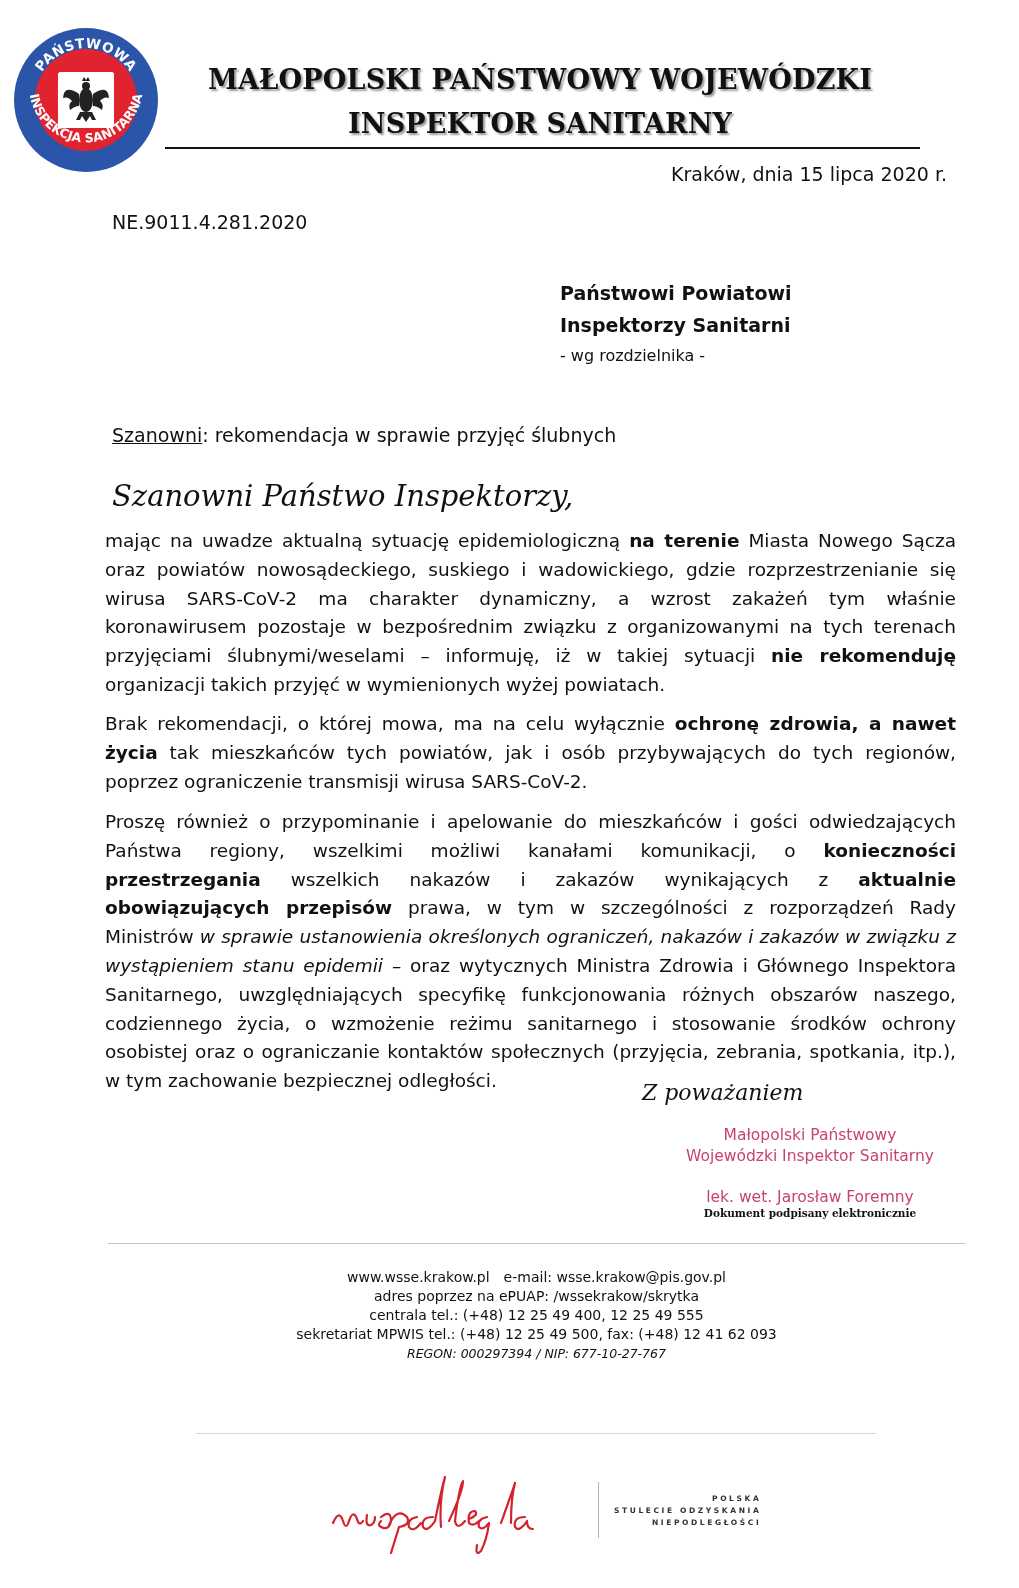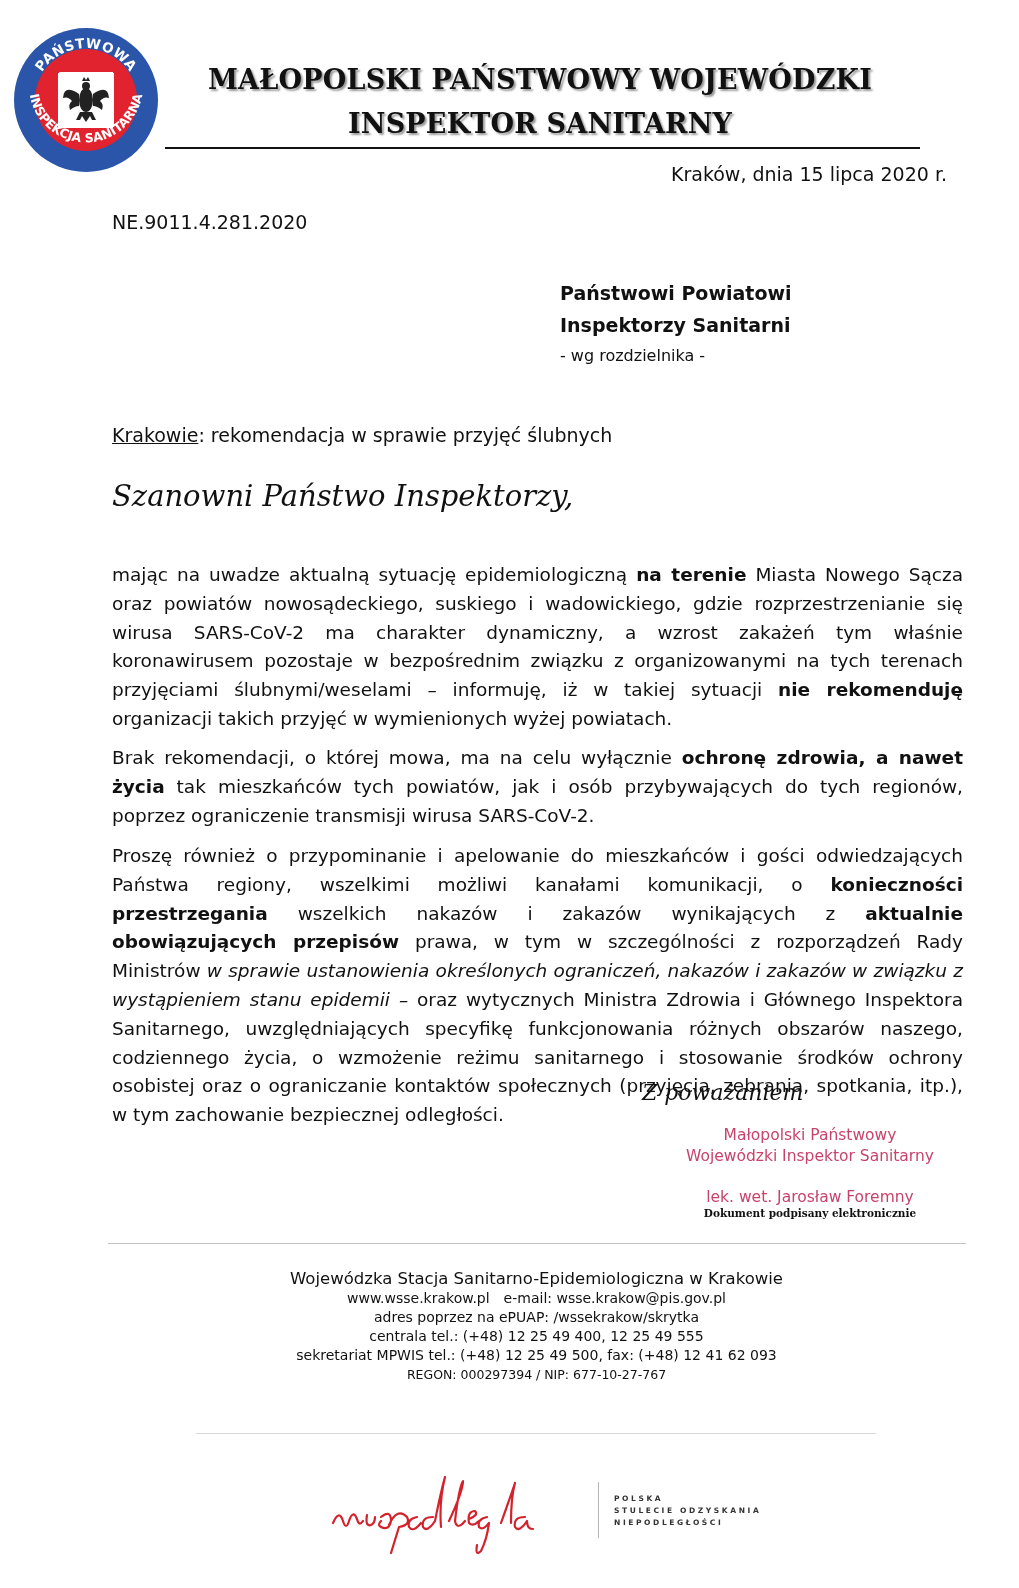--- a/index.html
+++ b/index.html
@@ -26,22 +26,22 @@
   .subject { position: absolute; left: 112px; top: 424px; font-size: 19px; }
   .subject .label { text-decoration: underline; }
   .subject .text { }
 
   .salutation {
     position: absolute; left: 112px; top: 479px;
     font-family: "DejaVu Serif", serif; font-style: italic; font-size: 29px;
   }
 
   .body-text {
-    position: absolute; left: 112px; width: 851px;
-    font-size: 18.5px; line-height: 28.8px; text-align: justify; margin-top: 34px;
+    position: absolute; left: 105px; width: 851px;
+    font-size: 18.5px; line-height: 28.8px; text-align: justify;
   }
   .p1 { top: 527px; }
   .p2 { top: 710px; }
   .p3 { top: 808px; }
   .body-text b { font-weight: bold; }
   .body-text i { font-style: italic; }
 
   .closing {
     position: absolute; left: 642px; top: 1080px;
     font-family: "DejaVu Serif", serif; font-style: italic; font-size: 22px;
@@ -61,21 +61,21 @@
     position: absolute; left: 200px; top: 1268px; width: 673px; text-align: center;
     font-size: 16.5px; line-height: 21px; color: #111;
   }
   .footer .small { font-size: 14px; line-height: 19px; }
   .footer .gap { display: inline-block; width: 14px; }
 
   .niepodlegla { position: absolute; left: 325px; top: 1465px; width: 260px; height: 92px; }
   .niep-divider { position: absolute; left: 598px; top: 1482px; width: 1px; height: 56px; background: #b5b5b5; }
   .niep-text {
     position: absolute; left: 614px; top: 1493px;
-    font-size: 7.5px; line-height: 12px; letter-spacing: 2.6px; color: #333; font-weight: bold;
+    font-size: 7.5px; line-height: 12px; letter-spacing: 2.6px; color: #333; font-weight: bold; text-align: right;
   }
 </style>
 </head>
 <body>
 
 <svg class="logo" viewBox="0 0 148 148">
   <circle cx="74" cy="74" r="72" fill="#2a55a8"></circle>
   <circle cx="74" cy="74" r="51" fill="#e0232e"></circle>
   <path d="M46 46 H102 V102 H46 Z" fill="#ffffff"></path>
   <path d="M43 46 h3 v-3 h56 v3 h3 v56 h-3 v3 h-56 v-3 h-3 Z" fill="none" stroke="#e0232e" stroke-width="2"></path>
@@ -107,47 +107,46 @@
 
 <div class="date">Kraków, dnia 15 lipca 2020 r.</div>
 <div class="sign-ref">NE.9011.4.281.2020</div>
 
 <div class="recipient">
   <div class="r1">Państwowi Powiatowi</div>
   <div class="r2">Inspektorzy Sanitarni</div>
   <div class="r3">- wg rozdzielnika -</div>
 </div>
 
-<div class="subject"><span class="label">Krakowie</span><span>: </span><span class="text">rekomendacja w sprawie przyjęć ślubnych</span></div>
+<div class="subject"><span class="label">Szanowni</span><span>: </span><span class="text">rekomendacja w sprawie przyjęć ślubnych</span></div>
 
 <div class="salutation">Szanowni Państwo Inspektorzy,</div>
 
 <div class="body-text p1"><span>mając na uwadze aktualną sytuację epidemiologiczną </span><b>na terenie</b><span> Miasta Nowego Sącza oraz powiatów nowosądeckiego, suskiego i wadowickiego, gdzie rozprzestrzenianie się wirusa SARS-CoV-2 ma charakter dynamiczny, a wzrost zakażeń tym właśnie koronawirusem pozostaje w bezpośrednim związku z organizowanymi na tych terenach przyjęciami ślubnymi/weselami – informuję, iż w takiej sytuacji </span><b>nie rekomenduję</b><span> organizacji takich przyjęć w wymienionych wyżej powiatach.</span></div>
 
 <div class="body-text p2"><span>Brak rekomendacji, o której mowa, ma na celu wyłącznie </span><b>ochronę zdrowia, a nawet życia</b><span> tak mieszkańców tych powiatów, jak i osób przybywających do tych regionów, poprzez ograniczenie transmisji wirusa SARS-CoV-2.</span></div>
 
 <div class="body-text p3"><span>Proszę również o przypominanie i apelowanie do mieszkańców i gości odwiedzających Państwa regiony, wszelkimi możliwi kanałami komunikacji, o </span><b>konieczności przestrzegania</b><span> wszelkich nakazów i zakazów wynikających z </span><b>aktualnie obowiązujących przepisów</b><span> prawa, w tym w szczególności z rozporządzeń Rady Ministrów </span><i>w sprawie ustanowienia określonych ograniczeń, nakazów i zakazów w związku z wystąpieniem stanu epidemii –</i><span> oraz wytycznych Ministra Zdrowia i Głównego Inspektora Sanitarnego, uwzględniających specyfikę funkcjonowania różnych obszarów naszego, codziennego życia, o wzmożenie reżimu sanitarnego i stosowanie środków ochrony osobistej oraz o ograniczanie kontaktów społecznych (przyjęcia, zebrania, spotkania, itp.), w tym zachowanie bezpiecznej odległości.</span></div>
 
 <div class="closing">Z poważaniem</div>
 <div class="signer">
   <div>Małopolski Państwowy</div>
   <div>Wojewódzki Inspektor Sanitarny</div>
 </div>
 <div class="signer-name">lek. wet. Jarosław Foremny</div>
 <div class="e-signed">Dokument podpisany elektronicznie</div>
 
 <div class="rule-grey rule-1"></div>
 
 <div class="footer">
-  <div>Wojewódzka Stacja Sanitarno-Epidemiologiczna w Krakowie</div>
   <div class="small"><span>www.wsse.krakow.pl</span><span class="gap"></span><span>e-mail: </span><span>wsse.krakow@pis.gov.pl</span></div>
   <div class="small">adres poprzez na ePUAP: /wssekrakow/skrytka</div>
   <div class="small">centrala tel.: (+48) 12 25 49 400, 12 25 49 555</div>
   <div class="small">sekretariat MPWIS tel.: (+48) 12 25 49 500, fax: (+48) 12 41 62 093</div>
-  <div class="small" style="font-size:12.5px;">REGON: 000297394 / NIP: 677-10-27-767</div>
+  <div class="small" style="font-size:12.5px;font-style:italic;">REGON: 000297394 / NIP: 677-10-27-767</div>
 </div>
 
 <div class="rule-grey rule-2"></div>
 
 <svg class="niepodlegla" viewBox="0 0 260 92">
   <path d="M8 58 q6 -14 10 -2 q3 10 6 0 q4 -12 8 -2 q2 8 6 2
            M42 50 q-2 12 4 10 q4 -2 4 -8
            M56 52 q10 -8 10 4 q-2 10 -10 6 q-4 -2 0 -6
            M64 60 q8 -18 18 -8 q4 8 -8 10 l-8 26
            M92 52 q-10 2 -8 10 q4 6 12 -4

